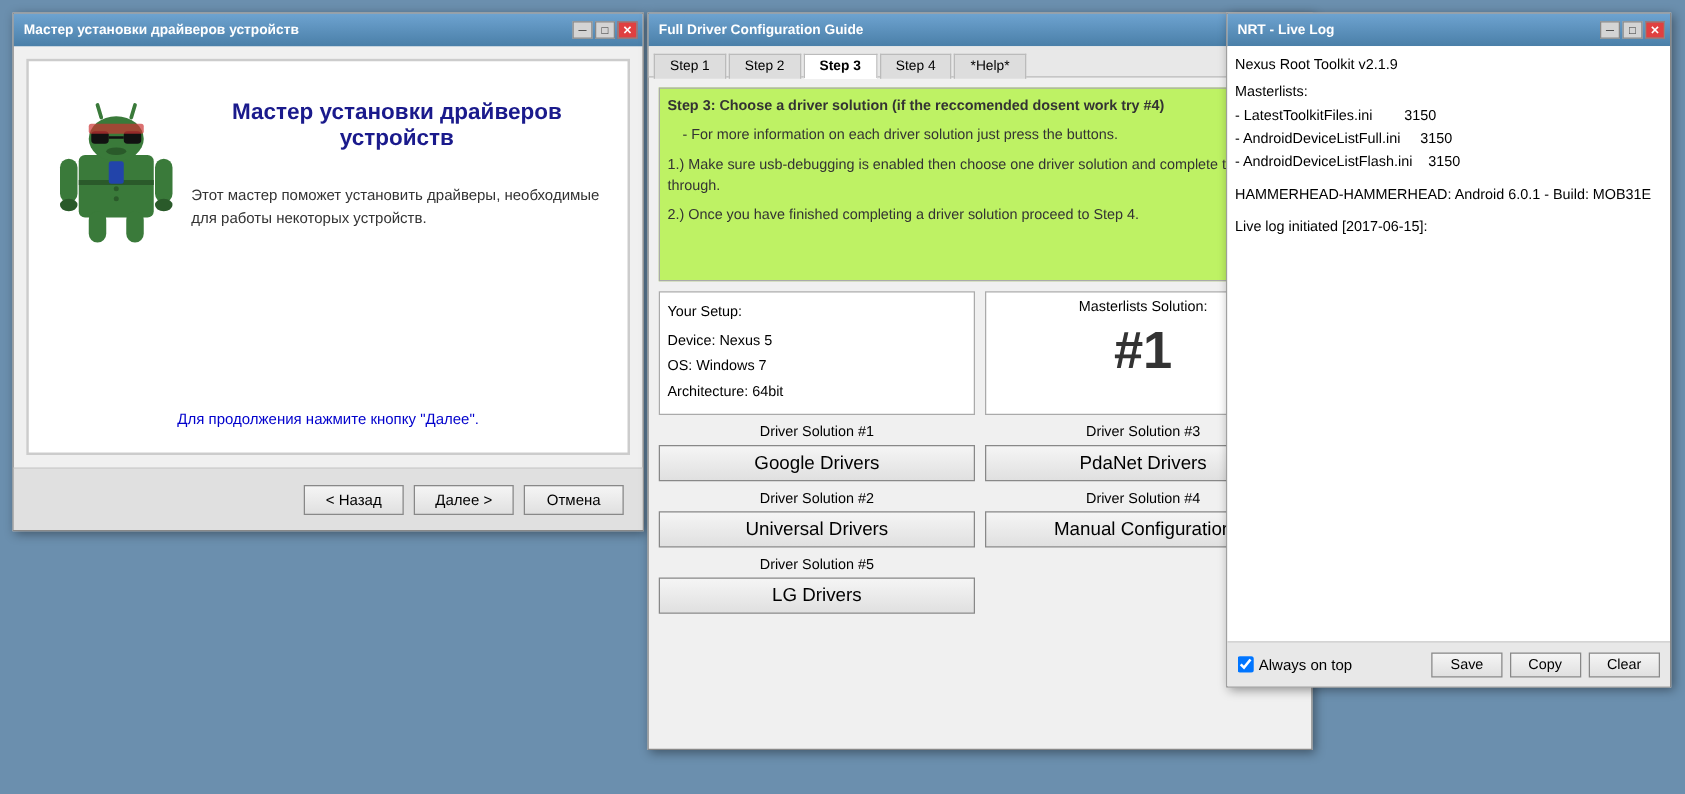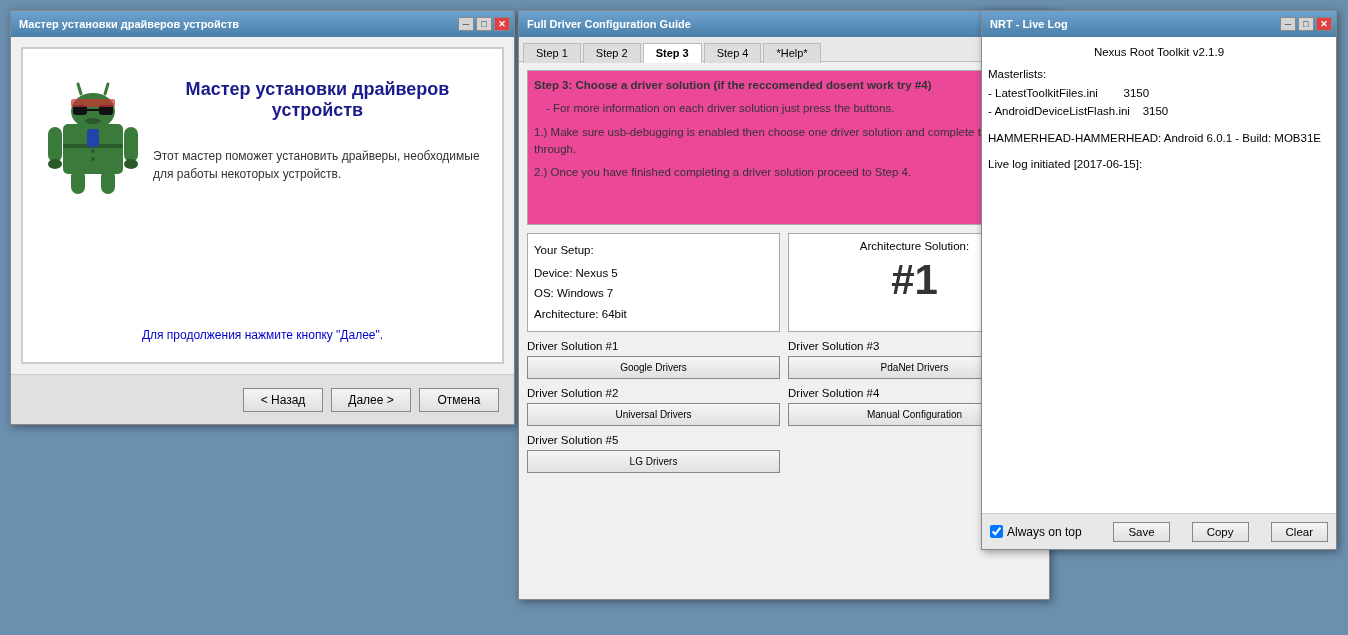--- a/index.html
+++ b/index.html
@@ -172,21 +172,21 @@
 
     .win2-body {
       padding: 8px;
       display: flex;
       flex-direction: column;
       gap: 8px;
     }
 
     .instructions-box {
       border: 1px solid #aaa;
-      background: #ec4899;
+      background: #bef264;
       height: 155px;
       padding: 6px;
       font-size: 11.5px;
       line-height: 1.5;
       color: #333;
       overflow-y: auto;
       position: relative;
     }
 
     .info-row {
@@ -232,32 +232,33 @@
     .driver-grid {
       display: grid;
       grid-template-columns: 1fr 1fr;
       gap: 8px;
     }
 
     .driver-solution {
       display: flex;
       flex-direction: column;
       gap: 4px;
+      align-items: center;
     }
 
     .driver-solution-label {
       font-size: 11.5px;
     }
 
     .driver-btn {
       padding: 5px 20px;
       border: 1px solid #888;
       background: linear-gradient(to bottom, #f5f5f5, #e0e0e0);
       cursor: pointer;
-      font-size: 10px;
+      font-size: 15px;
       text-align: center;
       width: 100%;
     }
 
     
     #win3 {
       left: 981px;
       top: 10px;
       width: 356px;
       height: 540px;
@@ -285,21 +286,21 @@
       color: #000;
     }
 
     .log-footer {
       height: 36px;
       background: #e8e8e8;
       border-top: 1px solid #ccc;
       display: flex;
       align-items: center;
       padding: 0 8px;
-      gap: 22px;
+      gap: 6px;
     }
 
     .checkbox-wrap {
       display: flex;
       align-items: center;
       gap: 4px;
       flex: 1;
     }
 
     .log-btn {
@@ -437,21 +438,21 @@
       </div>
     </div>
     <div class="info-row">
       <div class="setup-box">
         <div class="setup-label">Your Setup:</div>
         <div>Device: Nexus 5</div>
         <div>OS: Windows 7</div>
         <div>Architecture: 64bit</div>
       </div>
       <div class="recommended-box">
-        <div class="rec-label">Architecture Solution:</div>
+        <div class="rec-label">Masterlists Solution:</div>
         <div class="rec-number">#1</div>
       </div>
     </div>
     <div class="driver-grid">
       <div class="driver-solution">
         <div class="driver-solution-label">Driver Solution #1</div>
         <button class="driver-btn">Google Drivers</button>
       </div>
       <div class="driver-solution">
         <div class="driver-solution-label">Driver Solution #3</div>
@@ -477,23 +478,24 @@
   <div class="title-bar">
     <span class="title-bar-text">NRT - Live Log</span>
     <div class="title-bar-buttons">
       <div class="title-btn">─</div>
       <div class="title-btn">□</div>
       <div class="title-btn close">✕</div>
     </div>
   </div>
   <div class="log-body">
     <div class="log-content">
-      <div style="margin-bottom:4px;text-align:center;">Nexus Root Toolkit v2.1.9</div>
+      <div style="margin-bottom:4px;">Nexus Root Toolkit v2.1.9</div>
       <div>Masterlists:</div>
       <div>- LatestToolkitFiles.ini &nbsp;&nbsp;&nbsp;&nbsp;&nbsp;&nbsp; 3150</div>
+      <div>- AndroidDeviceListFull.ini &nbsp;&nbsp;&nbsp; 3150</div>
       <div>- AndroidDeviceListFlash.ini &nbsp;&nbsp; 3150</div>
       <div style="margin-top:8px;">HAMMERHEAD-HAMMERHEAD: Android 6.0.1 - Build: MOB31E</div>
       <div style="margin-top:8px;">Live log initiated [2017-06-15]:</div>
     </div>
     <div class="log-footer">
       <div class="checkbox-wrap">
         <input type="checkbox" checked="" id="aot" style="">
         <label for="aot">Always on top</label>
       </div>
       <button class="log-btn">Save</button>

